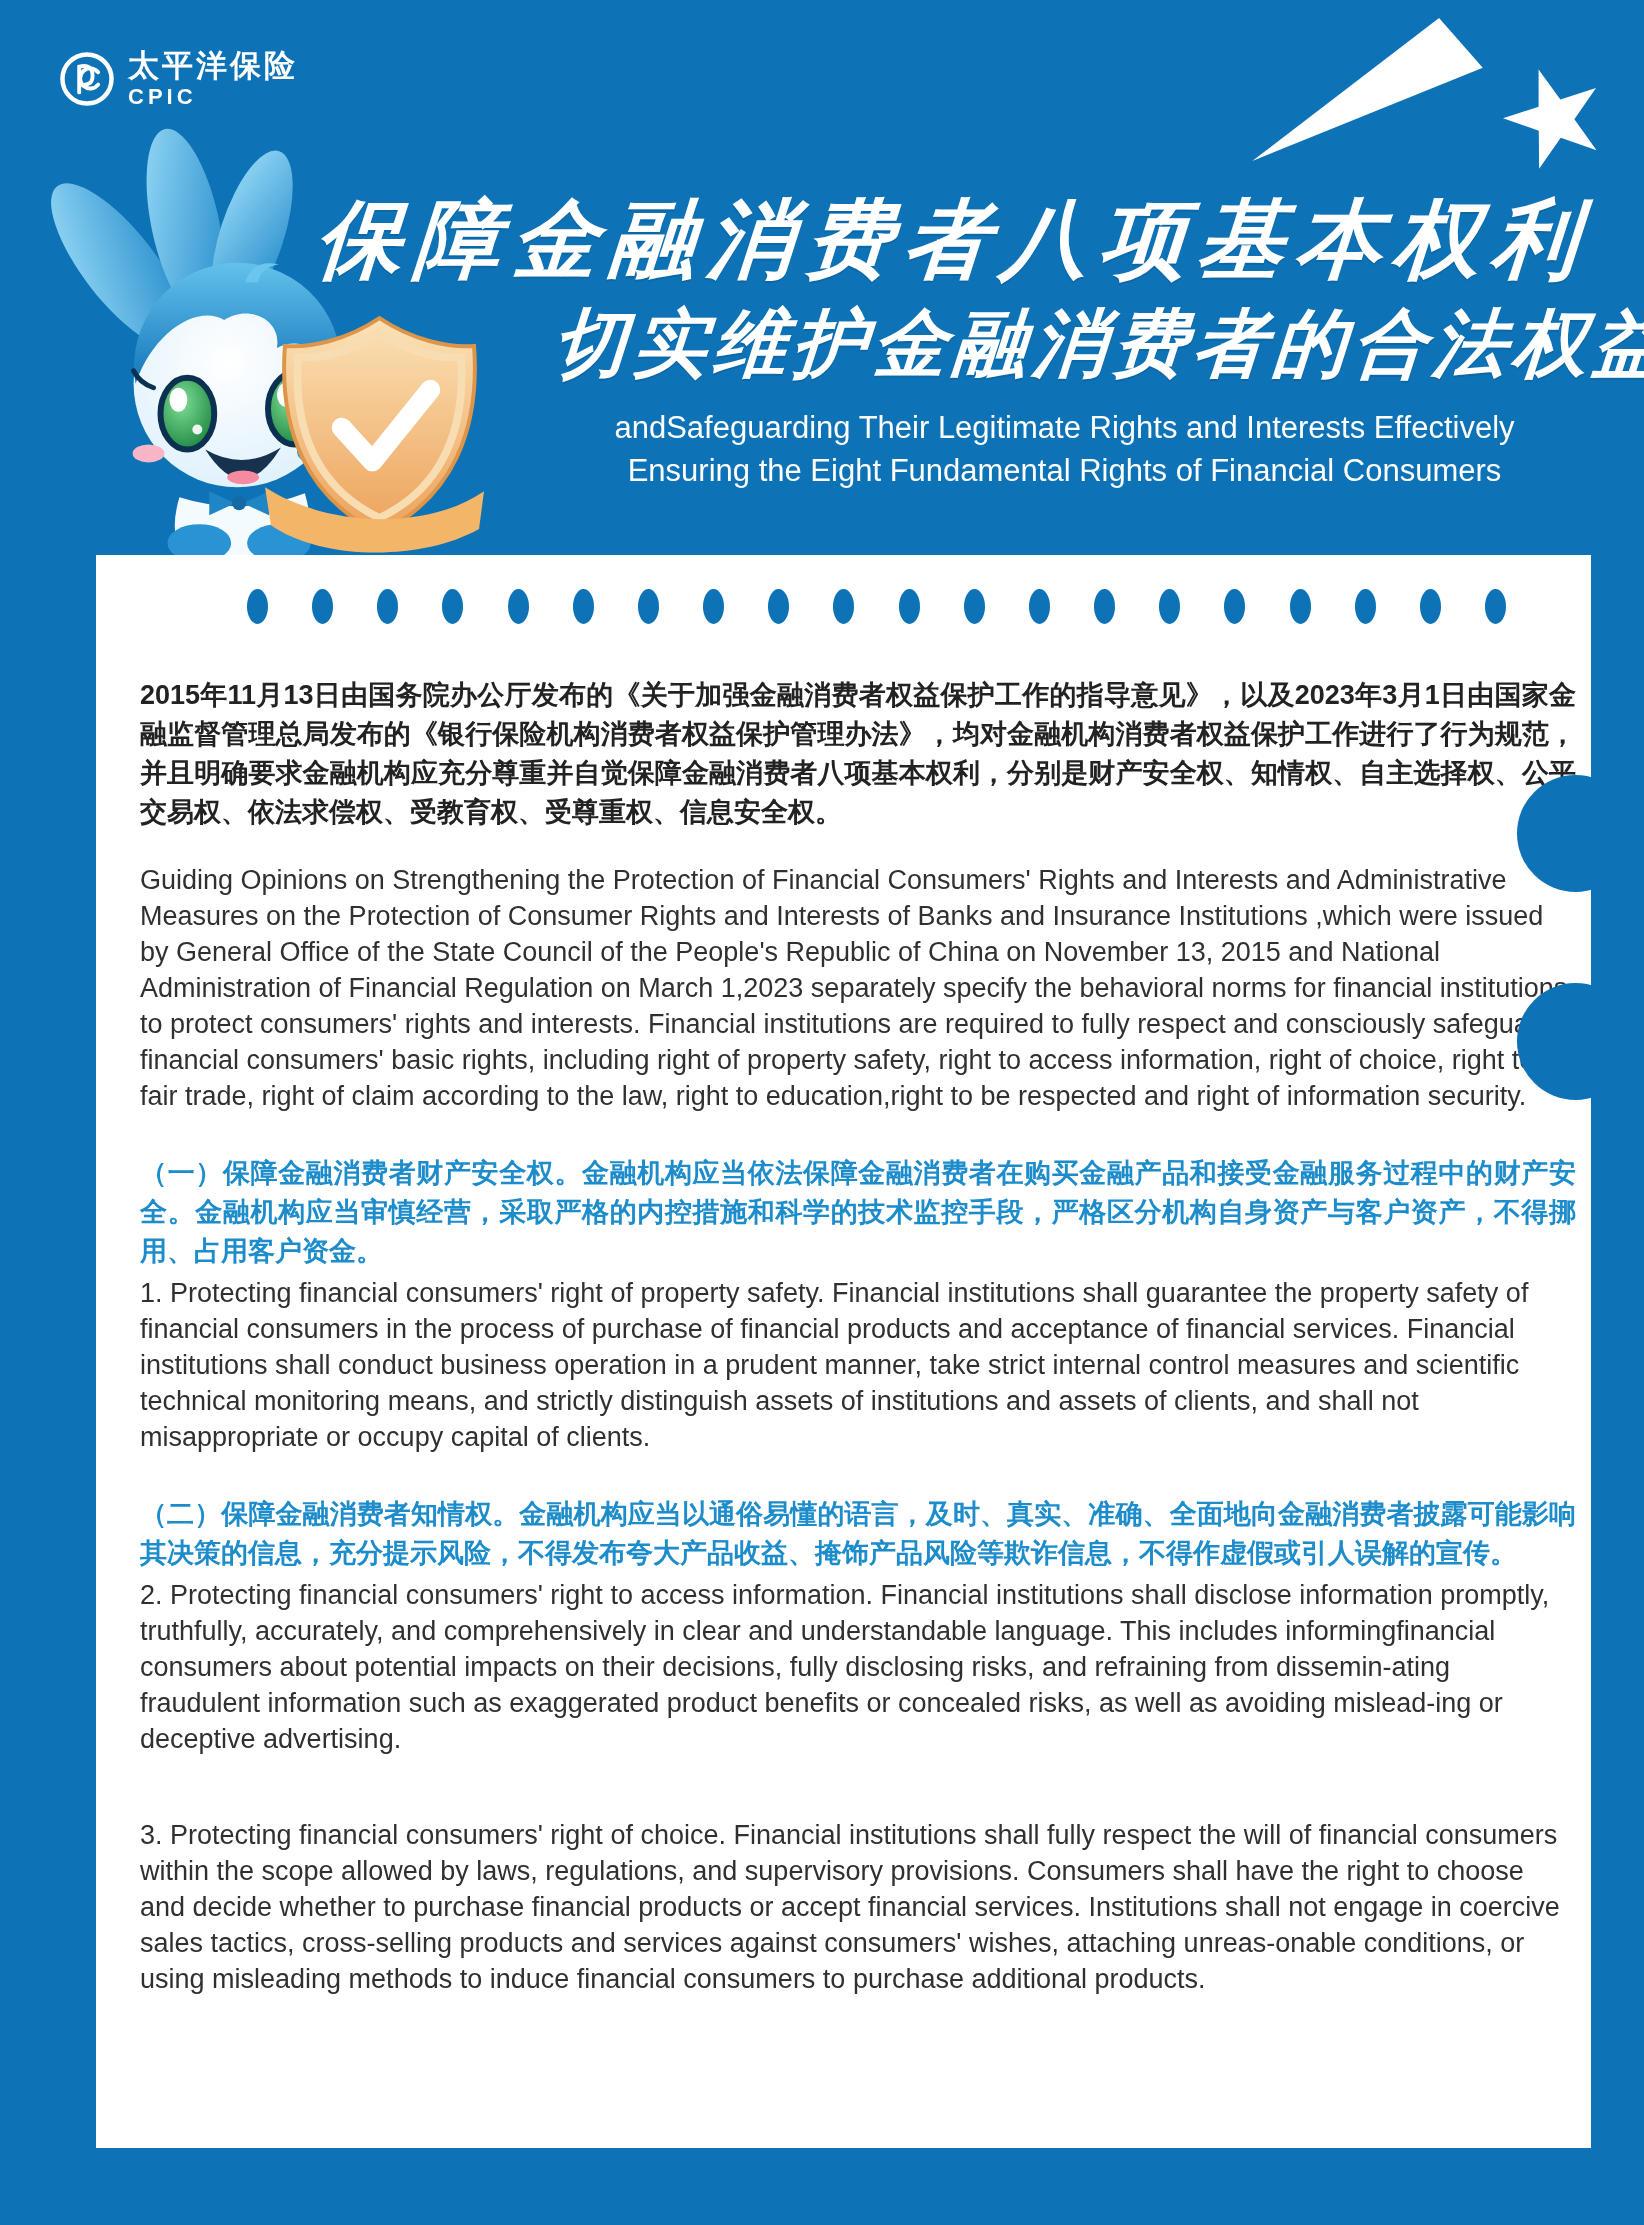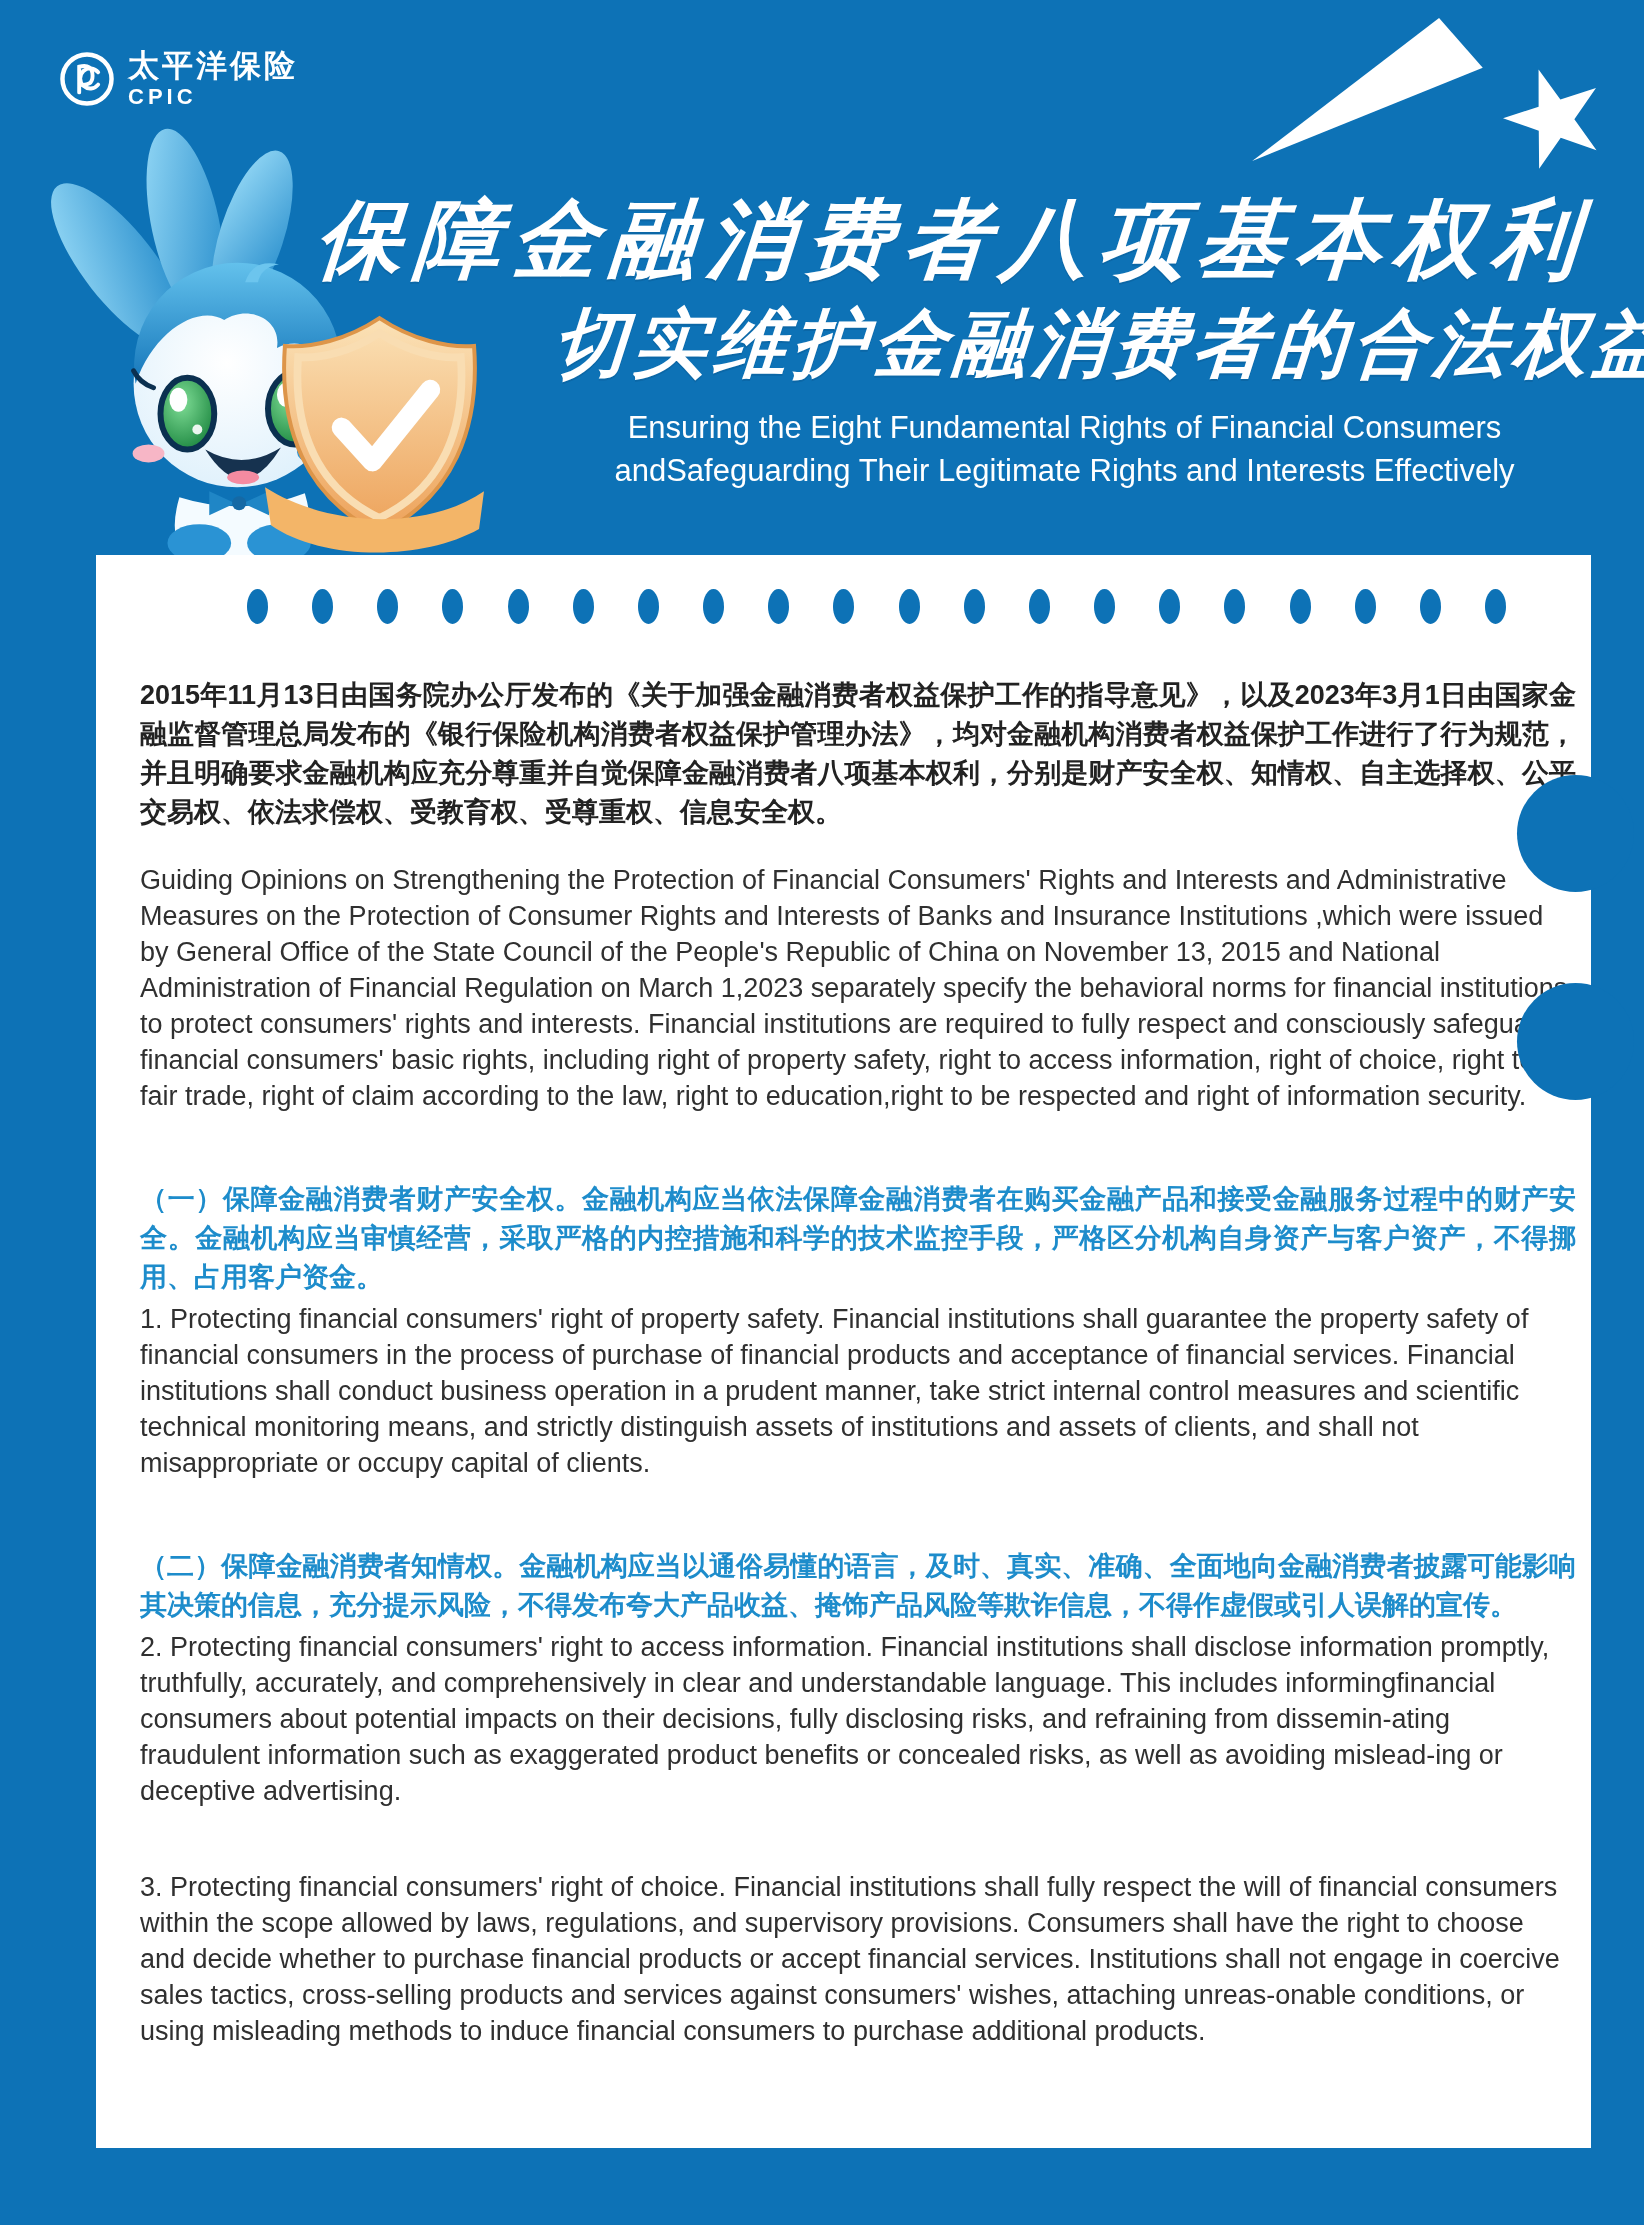--- a/index.html
+++ b/index.html
@@ -49,21 +49,21 @@
   .bump2{top:983px;}
   .dots-row{display:flex;justify-content:space-between;padding:0 70px 0 107px;margin-top:12px;}
   .dot{width:21px;height:35px;border-radius:50%;background:var(--dot-blue);}
   .zh-intro{
     margin-top:52px;color:#222;font-size:27px;line-height:39px;font-weight:600;
     text-align:justify;
   }
   .en-text{
     margin-top:30px;color:var(--text-dark);font-size:27px;line-height:36px;font-weight:400;
   }
-  .section{margin-top:66px;}
+  .section{margin-top:40px;}
   .section .zh{
     color:var(--section-blue);font-size:27px;line-height:39px;font-weight:600;text-align:justify;
   }
   .section .en{color:var(--text-dark);font-size:27px;line-height:36px;font-weight:400;margin-top:4px;}
   .section.compact{margin-top:60px;}
   .section.compact .zh{font-size:24px;line-height:34px;}
 </style>
 </head>
 <body>
 
@@ -149,22 +149,22 @@
       <path d="M333,212 C366,234 402,242 428,240 C434,322 408,392 333,428 C258,392 232,322 238,240 C264,242 300,234 333,212 Z" fill="url(#gShield)" stroke="#dd9549" stroke-width="4"></path>
       <path d="M333,212 C366,234 402,242 428,240 C434,322 408,392 333,428 C258,392 232,322 238,240 C264,242 300,234 333,212 Z" fill="none" stroke="#f9ddb2" stroke-width="9" transform="translate(333 320) scale(0.86) translate(-333 -320)"></path>
       <path d="M295,322 L326,356 L384,284" stroke="#ffffff" stroke-width="20" fill="none" stroke-linecap="round" stroke-linejoin="round"></path>
       <path d="M218,382 C284,424 384,424 438,386 L433,424 C372,458 272,454 224,420 Z" fill="#f3b568"></path>
     </g>
   </svg>
 
   <div class="title-line1">保障金融消费者八项基本权利</div>
   <div class="title-line2">切实维护金融消费者的合法权益</div>
   <div class="subtitle">
+    <div>andSafeguarding Their Legitimate Rights and Interests Effectively</div>
     <div>Ensuring the Eight Fundamental Rights of Financial Consumers</div>
-    <div>andSafeguarding Their Legitimate Rights and Interests Effectively</div>
   </div>
 
   <div class="panel">
     <div class="dots-row">
         <div class="dot"></div>
         <div class="dot"></div>
         <div class="dot"></div>
         <div class="dot"></div>
         <div class="dot"></div>
         <div class="dot"></div>

